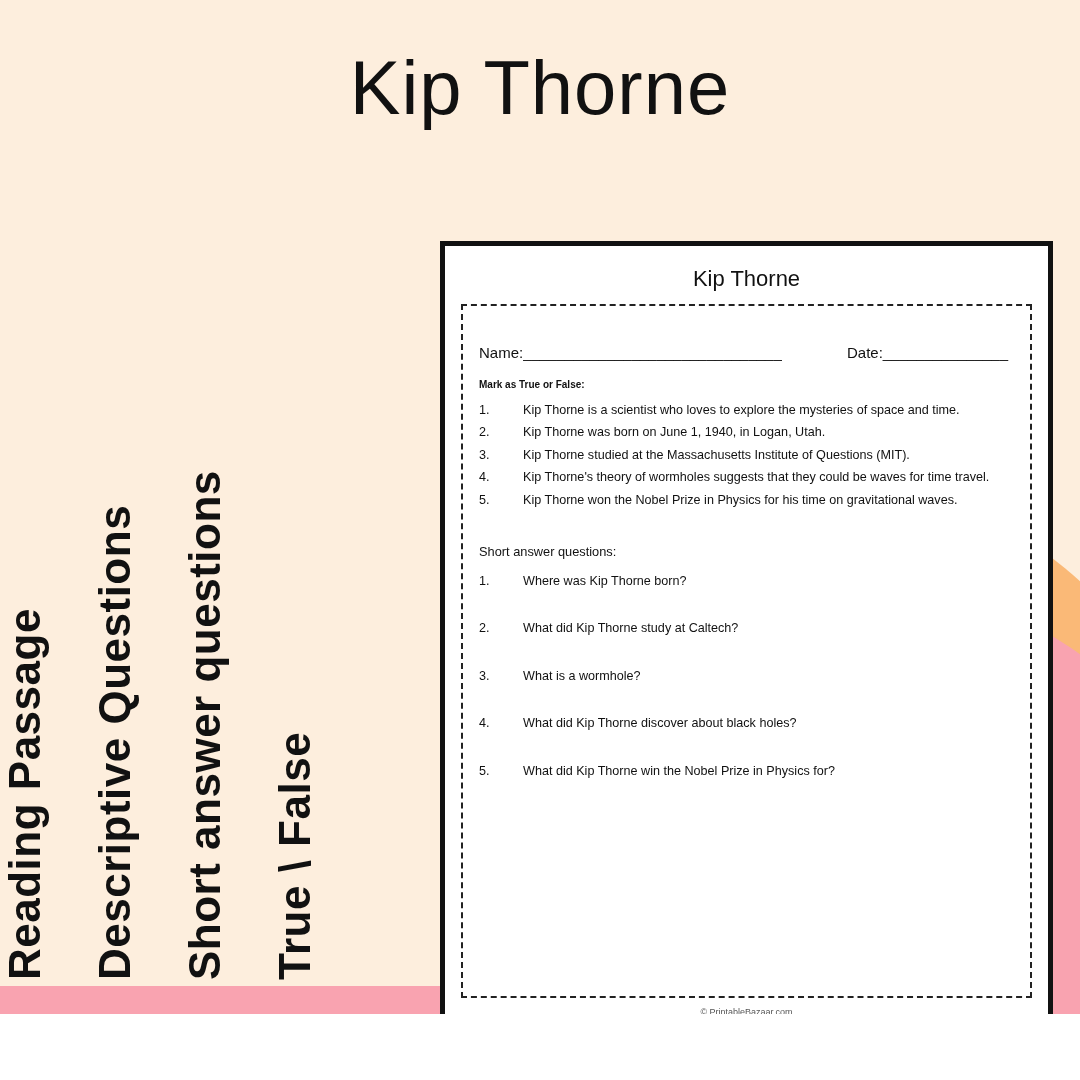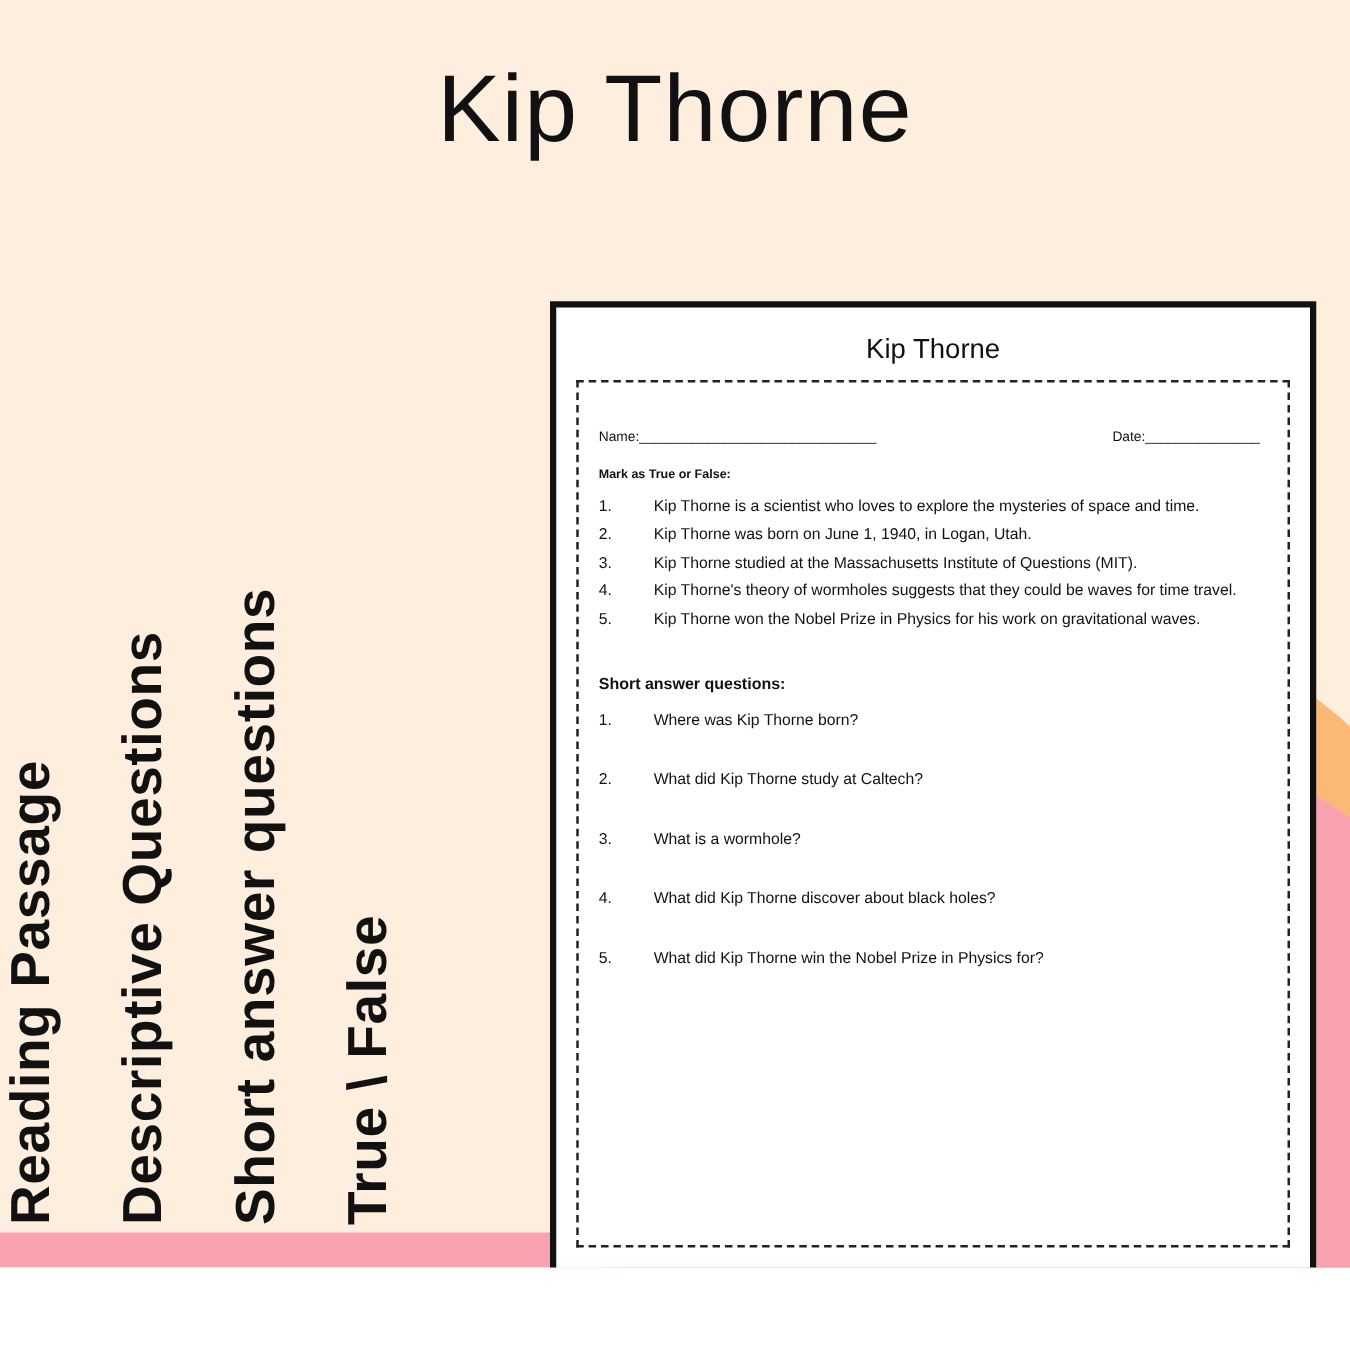--- a/index.html
+++ b/index.html
@@ -109,21 +109,21 @@
   .dashed-box {
     border: 2px dashed #222;
     height: 694px;
     padding: 14px 16px 10px 16px;
     position: relative;
   }
   .name-row {
     display: flex;
     justify-content: space-between;
     align-items: baseline;
-    font-size: 11px;
+    font-size: 15px;
     color: #111;
     margin-bottom: 18px;
   }
   .name-row .nm { white-space: nowrap; }
   .name-row .dt { white-space: nowrap; padding-right: 6px; margin-top: 24px; }
   .section-head {
     font-size: 10px;
     font-weight: 700;
     color: #111;
     margin-bottom: 10px;
@@ -148,21 +148,21 @@
   ol.qlist li .txt {
     flex: 1 1 auto;
     padding-right: 6px;
     margin-left: 16px;
   }
   ol.qlist.short li {
     margin-bottom: 27px;
   }
   .short-head {
     font-size: 12.8px;
-    font-weight: 700;
+    font-weight: 400;
     color: #111;
     margin: 34px 0 12px 0;
   }
   .footer-note {
     text-align: center;
     font-size: 9px;
     color: #555;
     margin-top: 9px;
   }
 </style>
@@ -208,21 +208,21 @@
         <li>
           <span class="num">3.</span>
           <span class="txt">Kip Thorne studied at the Massachusetts Institute of Questions (MIT).</span>
         </li>
         <li>
           <span class="num">4.</span>
           <span class="txt">Kip Thorne's theory of wormholes suggests that they could be waves for time travel.</span>
         </li>
         <li>
           <span class="num">5.</span>
-          <span class="txt">Kip Thorne won the Nobel Prize in Physics for his work on gravitational waves.</span>
+          <span class="txt">Kip Thorne won the Nobel Prize in Physics for his time on gravitational waves.</span>
         </li>
       </ol>
 
       <div class="short-head">Short answer questions:</div>
 
       <ol class="qlist short">
         <li>
           <span class="num">1.</span>
           <span class="txt">Where was Kip Thorne born?</span>
         </li>
@@ -239,15 +239,16 @@
           <span class="txt">What did Kip Thorne discover about black holes?</span>
         </li>
         <li>
           <span class="num">5.</span>
           <span class="txt">What did Kip Thorne win the Nobel Prize in Physics for?</span>
         </li>
       </ol>
 
     </div>
 
+    <div class="footer-note">© PrintableBazaar.com</div>
   </div>
 
 </div>
 
 </body></html>

